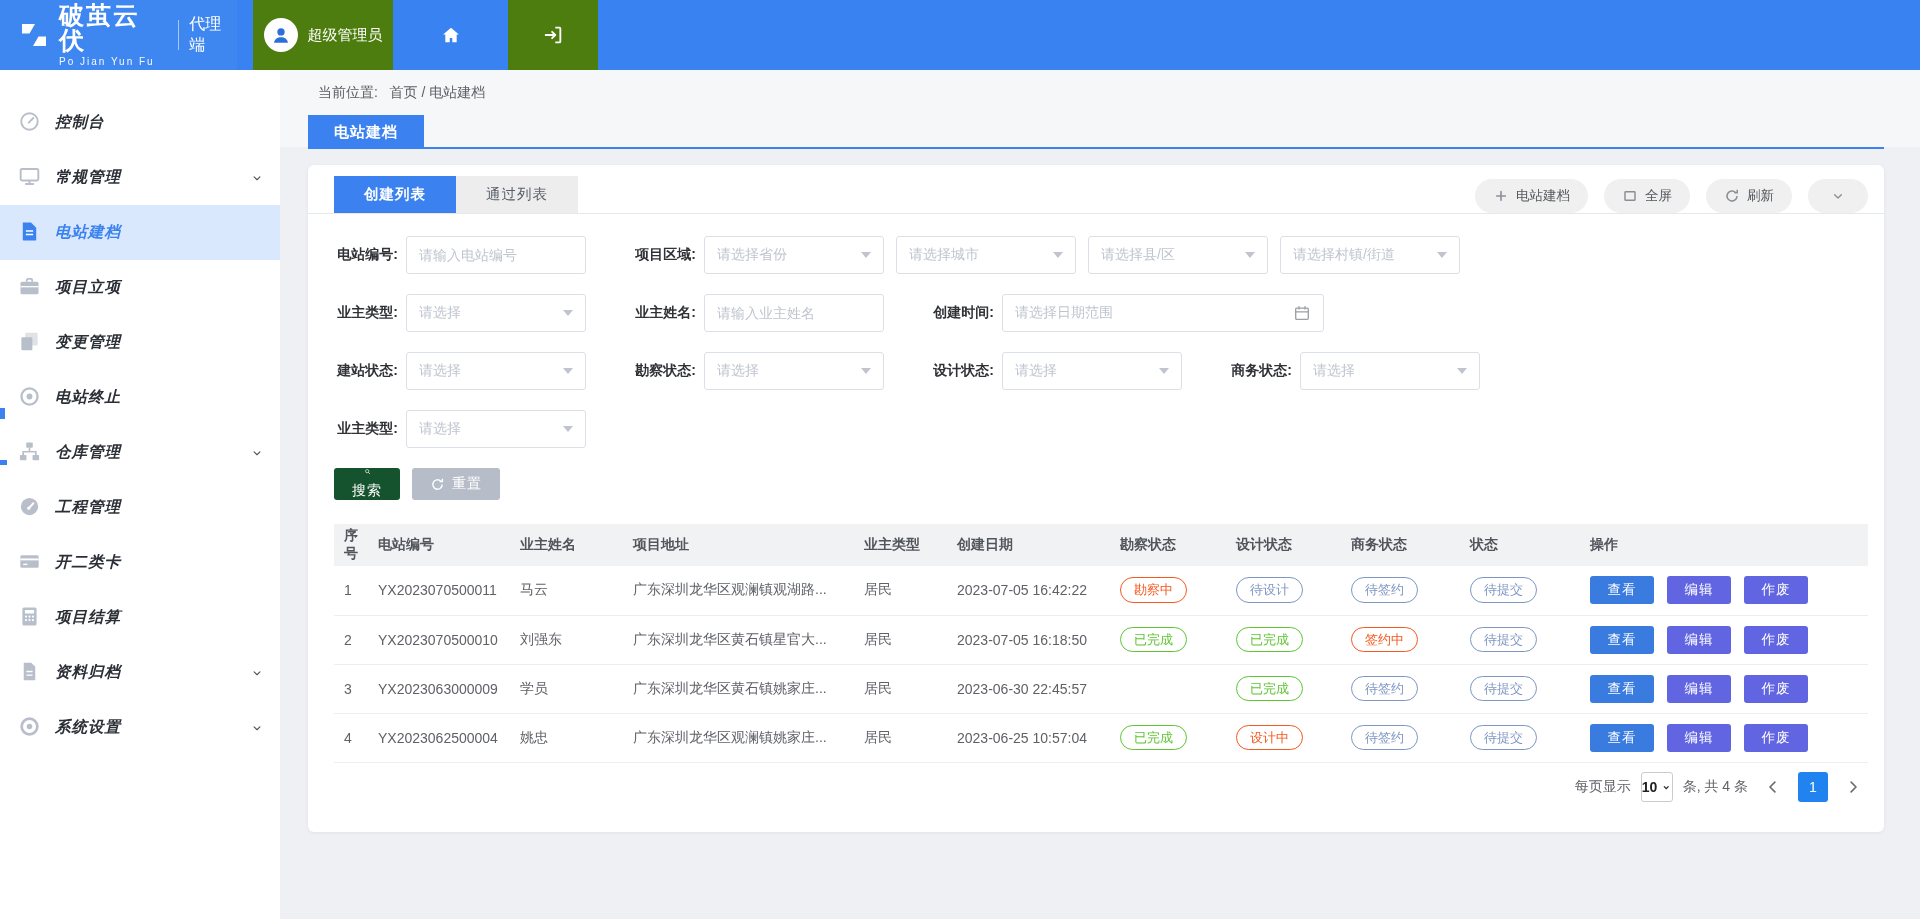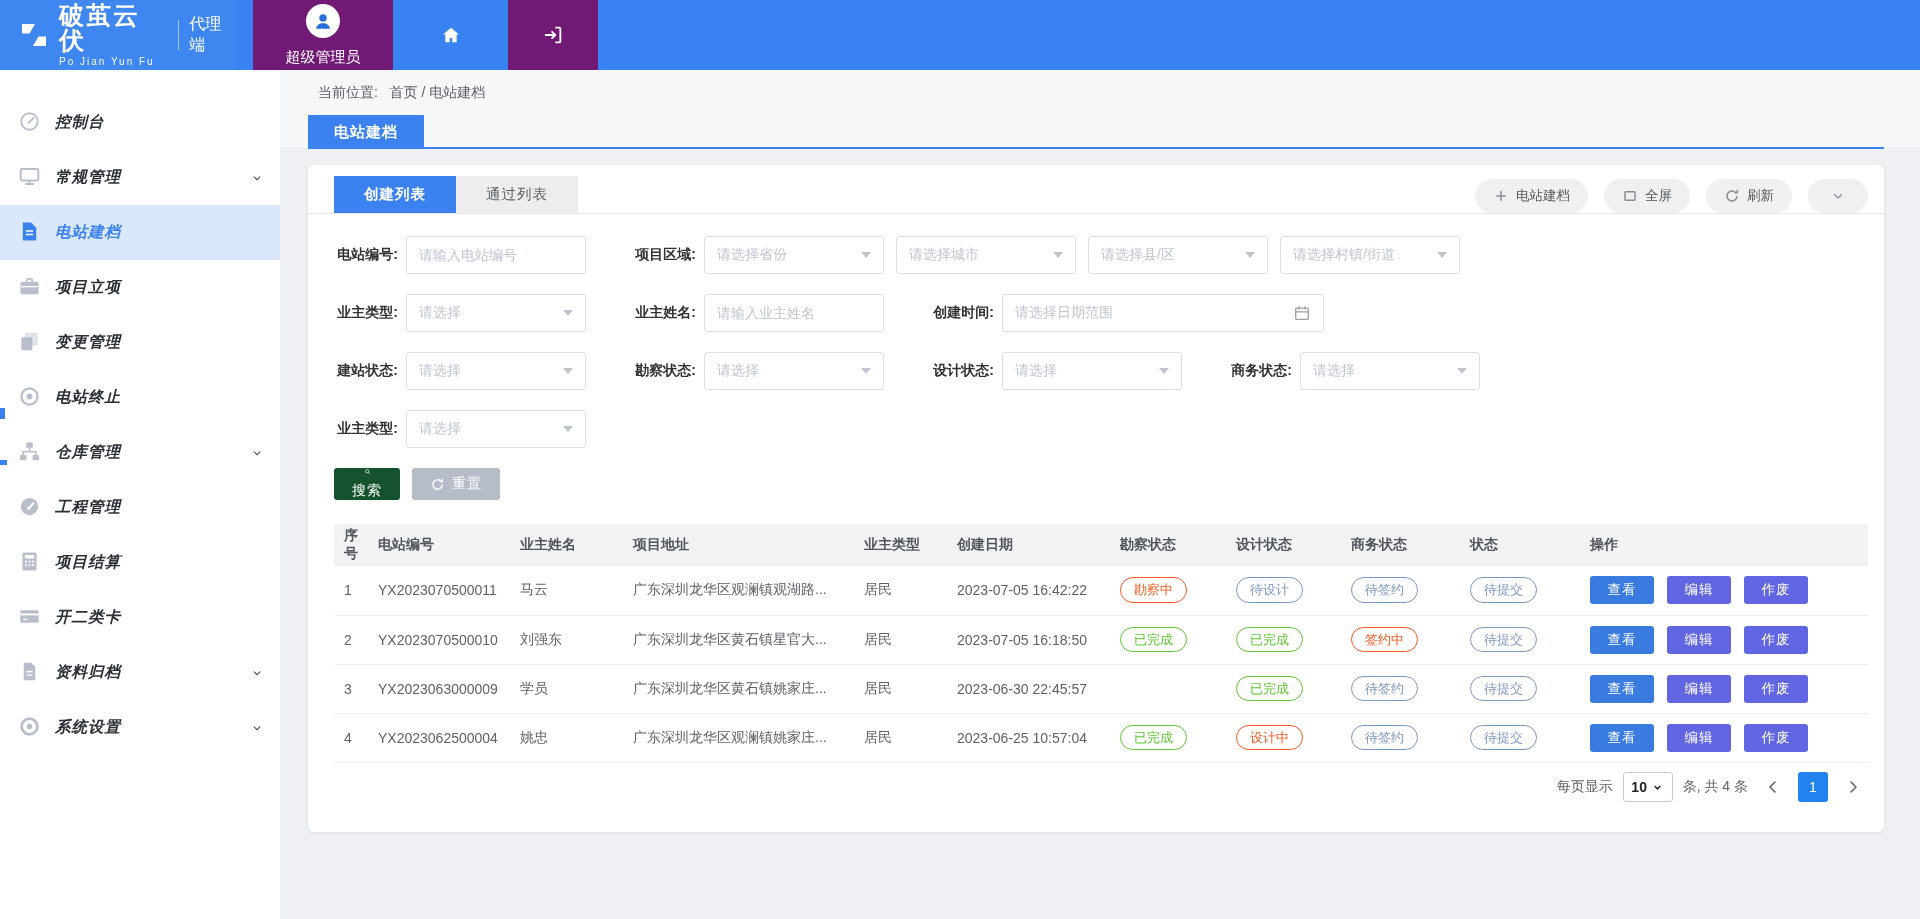--- a/index.html
+++ b/index.html
@@ -3,21 +3,21 @@
 <meta charset="utf-8">
 <style>
   * { margin:0; padding:0; box-sizing:border-box; }
   html,body { background:#dfe3e8; }
   body { font-family:"Liberation Sans","DejaVu Sans",sans-serif; }
   .app { position:relative; width:1920px; height:919px; background:#eef0f3; overflow:hidden; }
 
   
   .topbar { position:absolute; left:0; top:0; width:1920px; height:70px; background:#3982f2; display:flex; align-items:stretch; color:#fff;gap:16px; }
   .hblock { display:flex; align-items:center; }
-  .hblock.dark { background:#701a75;flex-direction:column; }
+  .hblock.dark { background:#4d7c0f; }
   .logo-block { width:237px; padding-left:16px; background:#3f87f0; }
   .logo-mark { width:36px; height:36px; flex:0 0 auto; }
   .brand-text { margin-left:7px; line-height:1; }
   .brand-name { font-size:25px; font-weight:bold; letter-spacing:2px; }
   .brand-sub { font-size:10px; letter-spacing:2px; margin-top:4px; opacity:.95; }
   .brand-divider { width:1px; height:30px; background:rgba(255,255,255,.55); margin:0 10px 0 12px; }
   .portal { font-size:16px; }
   .user-block { width:140px; justify-content:center; gap:10px; cursor:pointer; }
   .avatar { width:34px; height:34px; border-radius:50%; background:#fff; display:flex; align-items:center; justify-content:center; }
   .avatar svg { width:22px; height:22px; }
@@ -97,21 +97,21 @@
   .badge.orange { color:#f4581e; }
   .badge.green { color:#5ec432; }
   .badge.blue { color:#7e96c3; }
   .row-actions { display:flex; gap:13px; }
   .act-btn { width:64px; height:28px; border:none; border-radius:3px; color:#fff; font-size:13.5px; cursor:pointer; font-family:inherit; letter-spacing:1px; }
   .act-btn.view { background:#3a7be0; }
   .act-btn.edit, .act-btn.void { background:#6165e2; }
 
   
   .pagination { position:absolute; right:16px; top:607px; display:flex; align-items:center; gap:10px; font-size:14px; color:#5e6166; }
-  .pp-select { width:50px; height:30px; border:1px solid #c8ccd2; border-radius:3px; display:flex; align-items:center; justify-content:center; gap:4px; cursor:pointer; color:#222; font-weight:bold; }
+  .pp-select { width:32px; height:30px; border:1px solid #c8ccd2; border-radius:3px; display:flex; align-items:center; justify-content:center; gap:4px; cursor:pointer; color:#222; font-weight:bold; }
   .pp-select svg { width:13px; height:13px; color:#222; }
   .pg-chev { width:18px; height:18px; color:#6a6e74; cursor:pointer; margin:0 6px; }
   .pg-chev svg { width:18px; height:18px; }
   .pg-page { width:30px; height:30px; background:#2083f0; color:#fff; border-radius:3px; display:flex; align-items:center; justify-content:center; font-size:14px; cursor:pointer; }
 </style>
 </head>
 <body>
 
 <div class="app">
 
@@ -232,43 +232,43 @@
               <circle cx="12" cy="12" r="9" fill="currentColor"></circle>
               <path d="M11.4 13.6 16 8.6" stroke="#fff" stroke-width="2" stroke-linecap="round" fill="none"></path>
               <circle cx="11.2" cy="13.8" r="1.7" fill="#fff"></circle>
             </svg>
           </span>
     <span class="s-label">工程管理</span>
         </div>
         <div class="side-item">
           <span class="s-icon">
             <svg viewBox="0 0 24 24">
+              <rect x="2.4" y="5.4" width="19.2" height="13.2" rx="1.6" fill="currentColor"></rect>
+              <path d="M2.4 9.8h19.2" stroke="#fff" stroke-width="2" fill="none"></path>
+              <path d="M5.4 15h4.4" stroke="#fff" stroke-width="1.5" fill="none"></path>
+            </svg>
+          </span>
+    <span class="s-label">开二类卡</span>
+        </div>
+        <div class="side-item">
+          <span class="s-icon">
+            <svg viewBox="0 0 24 24">
               <rect x="4.6" y="2.6" width="14.8" height="18.8" rx="1.6" fill="currentColor"></rect>
               <rect x="7.2" y="5.2" width="9.6" height="3.6" rx=".5" fill="#fff"></rect>
               <g fill="#fff">
                 <circle cx="8.4" cy="12.1" r="1.15"></circle>
                 <circle cx="12" cy="12.1" r="1.15"></circle>
                 <circle cx="15.6" cy="12.1" r="1.15"></circle>
                 <circle cx="8.4" cy="15.7" r="1.15"></circle>
                 <circle cx="12" cy="15.7" r="1.15"></circle>
                 <circle cx="15.6" cy="15.7" r="1.15"></circle>
               </g>
             </svg>
           </span>
     <span class="s-label">项目结算</span>
-        </div>
-        <div class="side-item">
-          <span class="s-icon">
-            <svg viewBox="0 0 24 24">
-              <rect x="2.4" y="5.4" width="19.2" height="13.2" rx="1.6" fill="currentColor"></rect>
-              <path d="M2.4 9.8h19.2" stroke="#fff" stroke-width="2" fill="none"></path>
-              <path d="M5.4 15h4.4" stroke="#fff" stroke-width="1.5" fill="none"></path>
-            </svg>
-          </span>
-    <span class="s-label">开二类卡</span>
         </div>
         <div class="side-item">
           <span class="s-icon">
             <svg viewBox="0 0 24 24">
               <path d="M6 2.8h7.8l4.2 4.2v14.2H6z" fill="currentColor"></path>
               <path d="M8.8 12h6.4M8.8 15.8h6.4" stroke="#fff" stroke-width="1.5" fill="none"></path>
             </svg>
           </span>
     <span class="s-label">资料归档</span>
           <span class="s-chevron"><svg viewBox="0 0 24 24">

